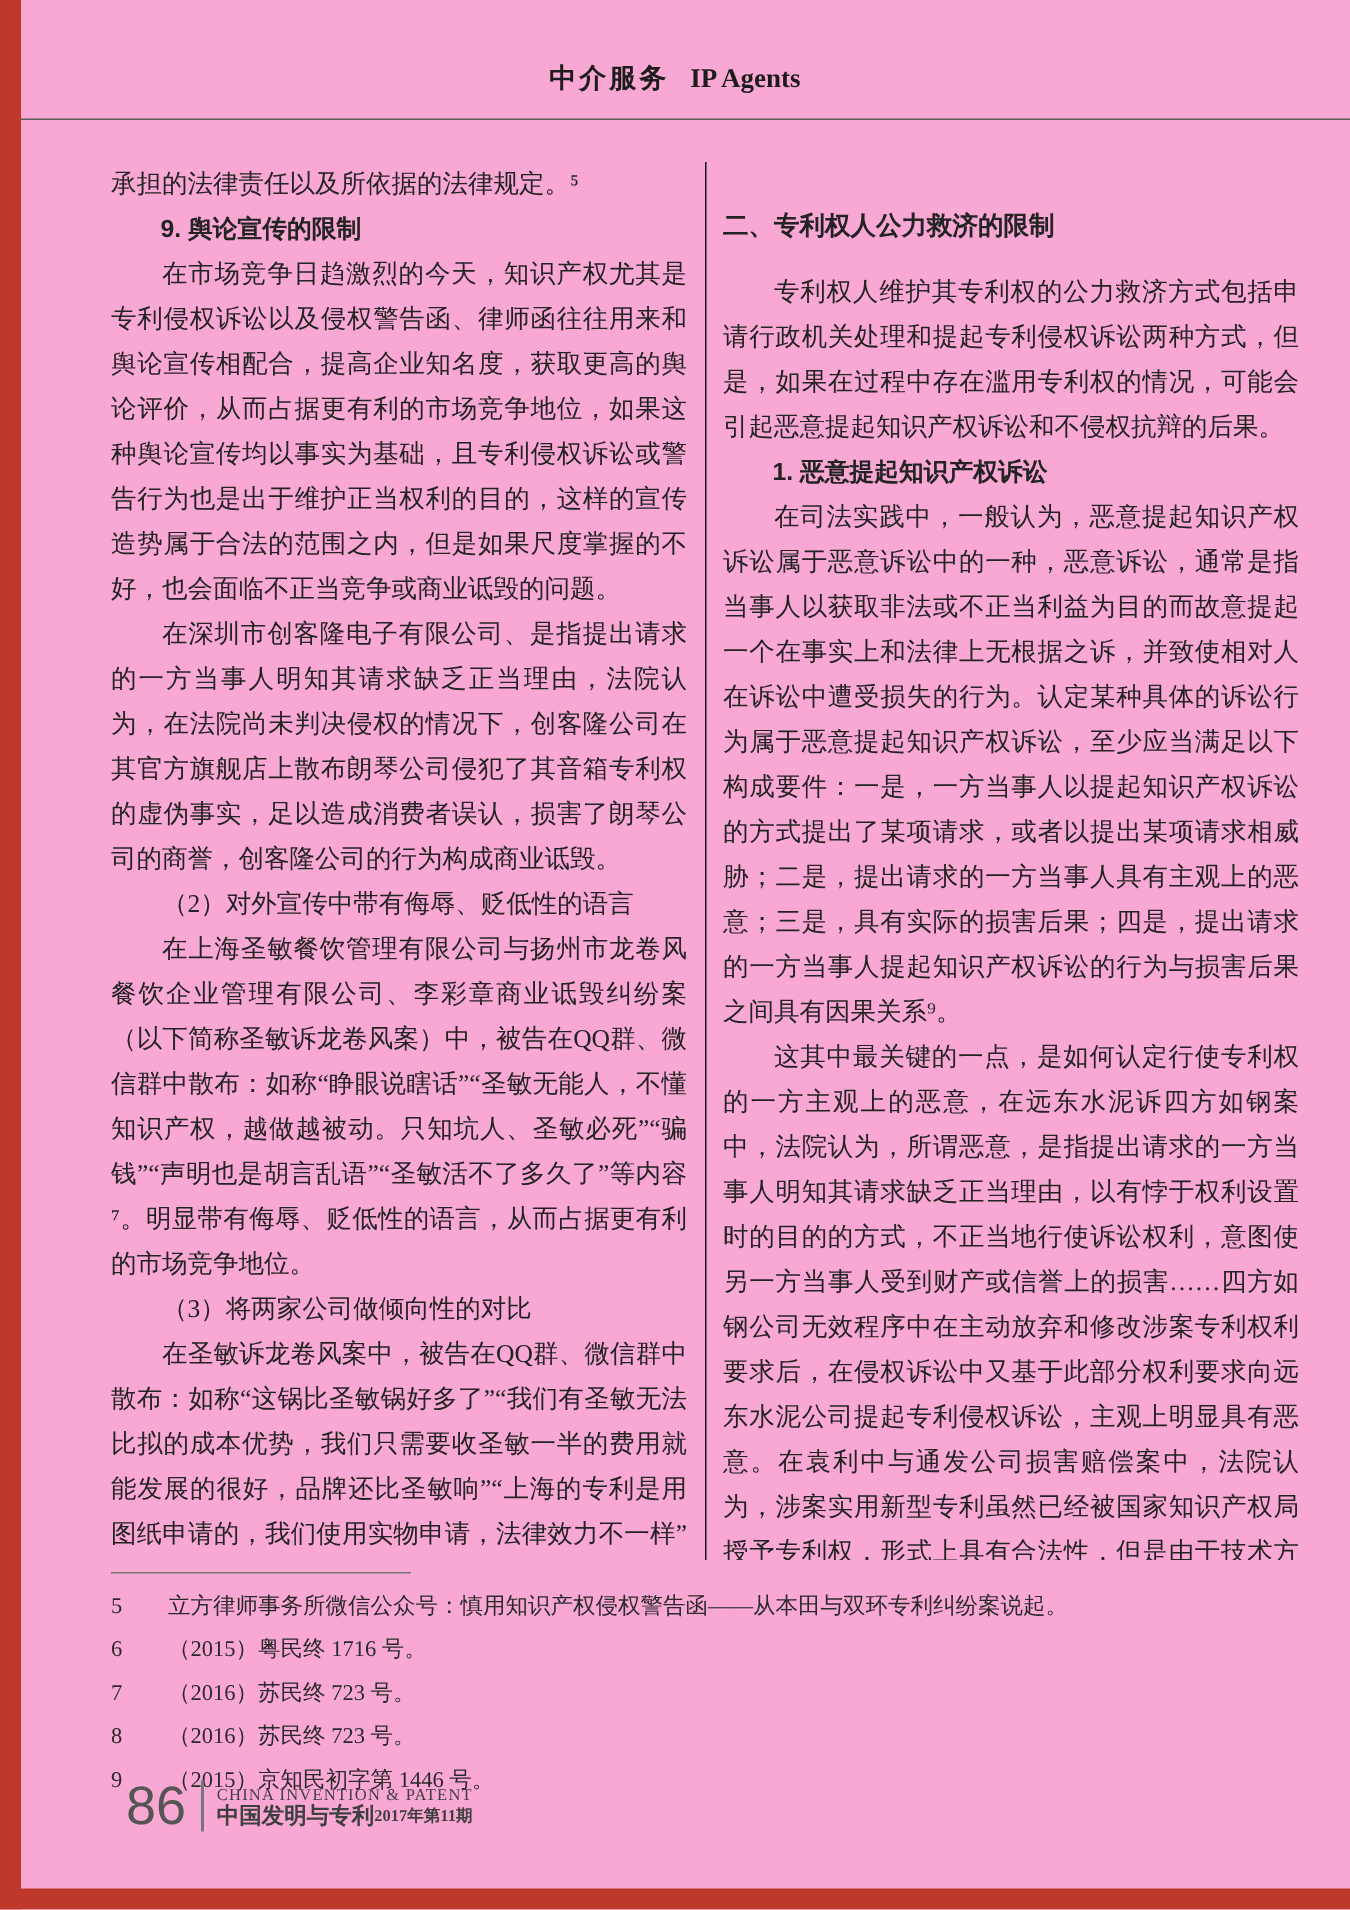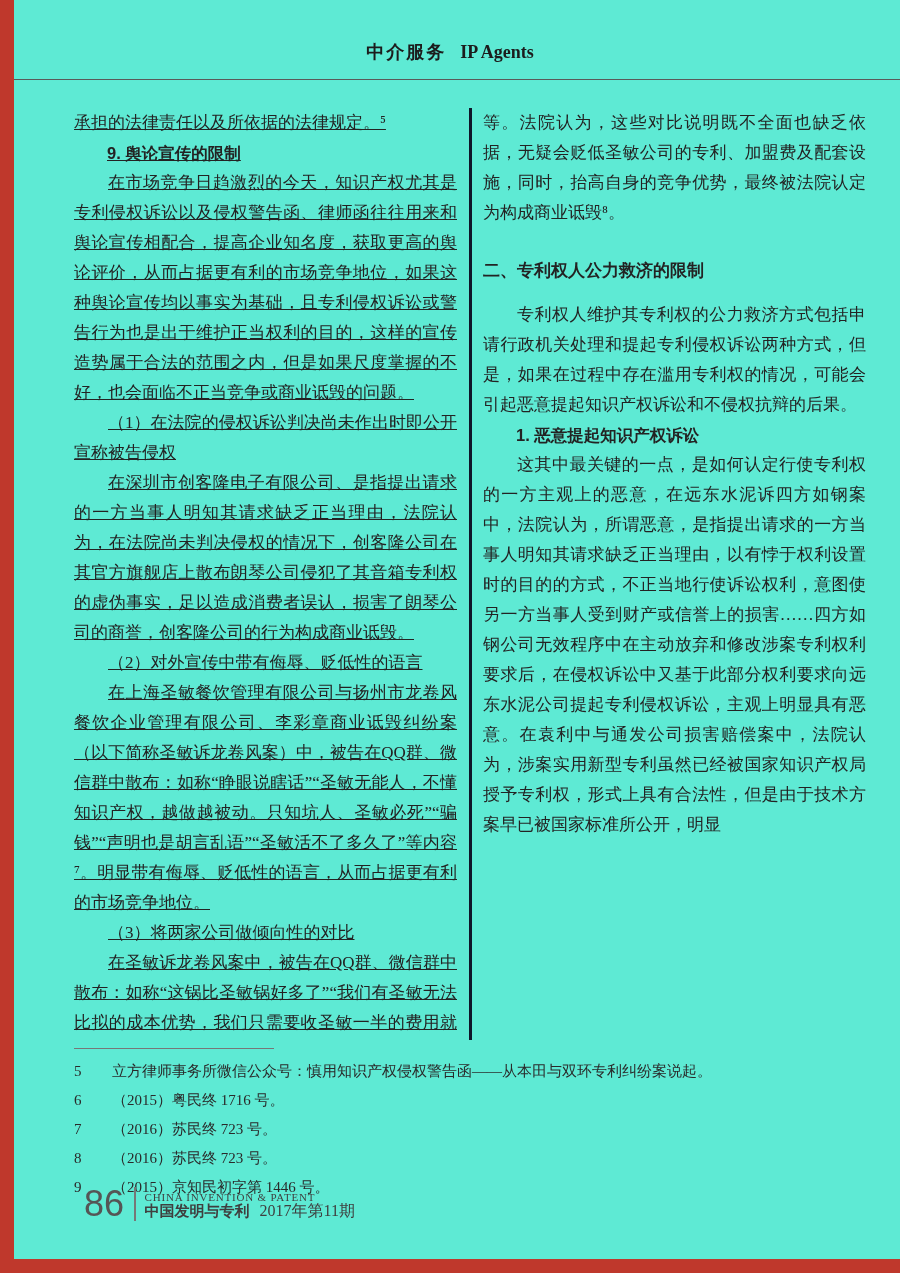--- a/index.html
+++ b/index.html
@@ -1,20 +1,20 @@
 <!DOCTYPE html>
 <html lang="zh"><head>
 <meta charset="utf-8">
 <style>
   html,body{margin:0;padding:0;}
   body{background:#e8e6e2;}
   .page{
     position:relative;
     width:900px;height:1273px;
-    background:#5eead4;
+    background:#f9a8d4;
     overflow:hidden;
     font-family:"Liberation Serif","DejaVu Serif",serif;
     color:#222;
   }
   .edge-left{position:absolute;left:0;top:0;width:14px;height:100%;}
   .edge-bottom{position:absolute;left:0;bottom:0;width:100%;height:14px;}
   .page-header{
     position:absolute;left:0;top:40px;width:100%;
     text-align:center;font-size:18px;font-weight:bold;color:#1c1c1c;
   }
@@ -24,21 +24,21 @@
   .columns{
     position:absolute;left:74px;top:108px;width:792px;height:932px;
     display:flex;overflow:hidden;
   }
   .col{
     width:384px;
     font-size:17px;line-height:30px;
     text-align:justify;text-justify:inter-character;
     color:#232323;
   }
-  .col-left{padding-right:12px;border-right:3px solid #0f172a;text-decoration:underline;}
+  .col-left{padding-right:12px;border-right:1px solid #0f172a;}
   .col-right{padding-left:11px;}
   .col p{margin:0;}
   .p-indent{text-indent:2em;}
   .p-plain{text-indent:0;}
   .p-subheading{
     text-indent:2em;font-weight:bold;
     font-family:"Liberation Sans","DejaVu Sans",sans-serif;
     font-size:16.5px;
   }
   .p-heading{
@@ -61,54 +61,53 @@
   }
   .page-num{
     font-family:"Liberation Sans","DejaVu Sans",sans-serif;
     font-size:36px;line-height:36px;font-weight:400;color:#555;
   }
   .footer-divider{width:1.5px;height:34px;background:#777;margin:0 9px 0 10px;}
   .footer-text{font-size:11px;line-height:14px;color:#3f3f3f;}
   .footer-en{font-family:"Liberation Serif","DejaVu Serif",serif;letter-spacing:0.8px;margin-top:36px;}
   .footer-zh-row{display:flex;align-items:flex-end;}
   .footer-zh{font-family:"Liberation Sans","DejaVu Sans",sans-serif;font-weight:bold;font-size:15px;}
-  .footer-issue{font-size:16px;margin-left:10px;font-weight:normal;}
+  .footer-issue{font-size:11px;margin-left:0;font-weight:bold;}
 </style>
 </head>
 <body>
 
 <div class="page">
 
   <div class="edge-left" style="background:#bf382c;"></div>
   <div class="edge-bottom" style="background:#bf382c;"></div>
 
   <div class="page-header">
     <span class="zh">中介服务</span><span class="en">IP Agents</span>
   </div>
   <div class="header-rule"></div>
 
   <div class="columns">
 
     <div class="col col-left">
       <p class="p-plain">承担的法律责任以及所依据的法律规定。⁵</p>
       <p class="p-subheading">9. 舆论宣传的限制</p>
       <p class="p-indent">在市场竞争日趋激烈的今天，知识产权尤其是专利侵权诉讼以及侵权警告函、律师函往往用来和舆论宣传相配合，提高企业知名度，获取更高的舆论评价，从而占据更有利的市场竞争地位，如果这种舆论宣传均以事实为基础，且专利侵权诉讼或警告行为也是出于维护正当权利的目的，这样的宣传造势属于合法的范围之内，但是如果尺度掌握的不好，也会面临不正当竞争或商业诋毁的问题。</p>
-      <p class="p-indent">（1）在法院的侵权诉讼判决尚未作出时即公开宣称被告侵权</p>
       <p class="p-indent">在深圳市创客隆电子有限公司、是指提出请求的一方当事人明知其请求缺乏正当理由，法院认为，在法院尚未判决侵权的情况下，创客隆公司在其官方旗舰店上散布朗琴公司侵犯了其音箱专利权的虚伪事实，足以造成消费者误认，损害了朗琴公司的商誉，创客隆公司的行为构成商业诋毁。</p>
       <p class="p-indent">（2）对外宣传中带有侮辱、贬低性的语言</p>
       <p class="p-indent">在上海圣敏餐饮管理有限公司与扬州市龙卷风餐饮企业管理有限公司、李彩章商业诋毁纠纷案（以下简称圣敏诉龙卷风案）中，被告在QQ群、微信群中散布：如称“睁眼说瞎话”“圣敏无能人，不懂知识产权，越做越被动。只知坑人、圣敏必死”“骗钱”“声明也是胡言乱语”“圣敏活不了多久了”等内容⁷。明显带有侮辱、贬低性的语言，从而占据更有利的市场竞争地位。</p>
       <p class="p-indent">（3）将两家公司做倾向性的对比</p>
       <p class="p-indent">在圣敏诉龙卷风案中，被告在QQ群、微信群中散布：如称“这锅比圣敏锅好多了”“我们有圣敏无法比拟的成本优势，我们只需要收圣敏一半的费用就能发展的很好，品牌还比圣敏响”“上海的专利是用图纸申请的，我们使用实物申请，法律效力不一样”“实物外形专利法律效力强、图纸外形专利法律效力弱”</p>
     </div>
 
     <div class="col col-right">
-      <p class="p-plain">等。法院认为，这些对比说明既不全面也缺乏依据，无疑会贬低圣敏公司的专利、加盟费及配套设施，同时，抬高自身的竞争优势，最终被法院认定为构成商业诋毁⁸。</p>
       <p class="p-heading">二、专利权人公力救济的限制</p>
       <p class="p-indent">专利权人维护其专利权的公力救济方式包括申请行政机关处理和提起专利侵权诉讼两种方式，但是，如果在过程中存在滥用专利权的情况，可能会引起恶意提起知识产权诉讼和不侵权抗辩的后果。</p>
       <p class="p-subheading">1. 恶意提起知识产权诉讼</p>
+      <p class="p-indent">在司法实践中，一般认为，恶意提起知识产权诉讼属于恶意诉讼中的一种，恶意诉讼，通常是指当事人以获取非法或不正当利益为目的而故意提起一个在事实上和法律上无根据之诉，并致使相对人在诉讼中遭受损失的行为。认定某种具体的诉讼行为属于恶意提起知识产权诉讼，至少应当满足以下构成要件：一是，一方当事人以提起知识产权诉讼的方式提出了某项请求，或者以提出某项请求相威胁；二是，提出请求的一方当事人具有主观上的恶意；三是，具有实际的损害后果；四是，提出请求的一方当事人提起知识产权诉讼的行为与损害后果之间具有因果关系⁹。</p>
       <p class="p-indent">这其中最关键的一点，是如何认定行使专利权的一方主观上的恶意，在远东水泥诉四方如钢案中，法院认为，所谓恶意，是指提出请求的一方当事人明知其请求缺乏正当理由，以有悖于权利设置时的目的的方式，不正当地行使诉讼权利，意图使另一方当事人受到财产或信誉上的损害……四方如钢公司无效程序中在主动放弃和修改涉案专利权利要求后，在侵权诉讼中又基于此部分权利要求向远东水泥公司提起专利侵权诉讼，主观上明显具有恶意。在袁利中与通发公司损害赔偿案中，法院认为，涉案实用新型专利虽然已经被国家知识产权局授予专利权，形式上具有合法性，但是由于技术方案早已被国家标准所公开，明显</p>
     </div>
 
   </div>
 
   <div class="footnotes">
     <div class="footnote-rule"></div>
     <div class="footnote">
       <span class="fn-num">5</span>
       <span class="fn-text">立方律师事务所微信公众号：慎用知识产权侵权警告函——从本田与双环专利纠纷案说起。</span>

